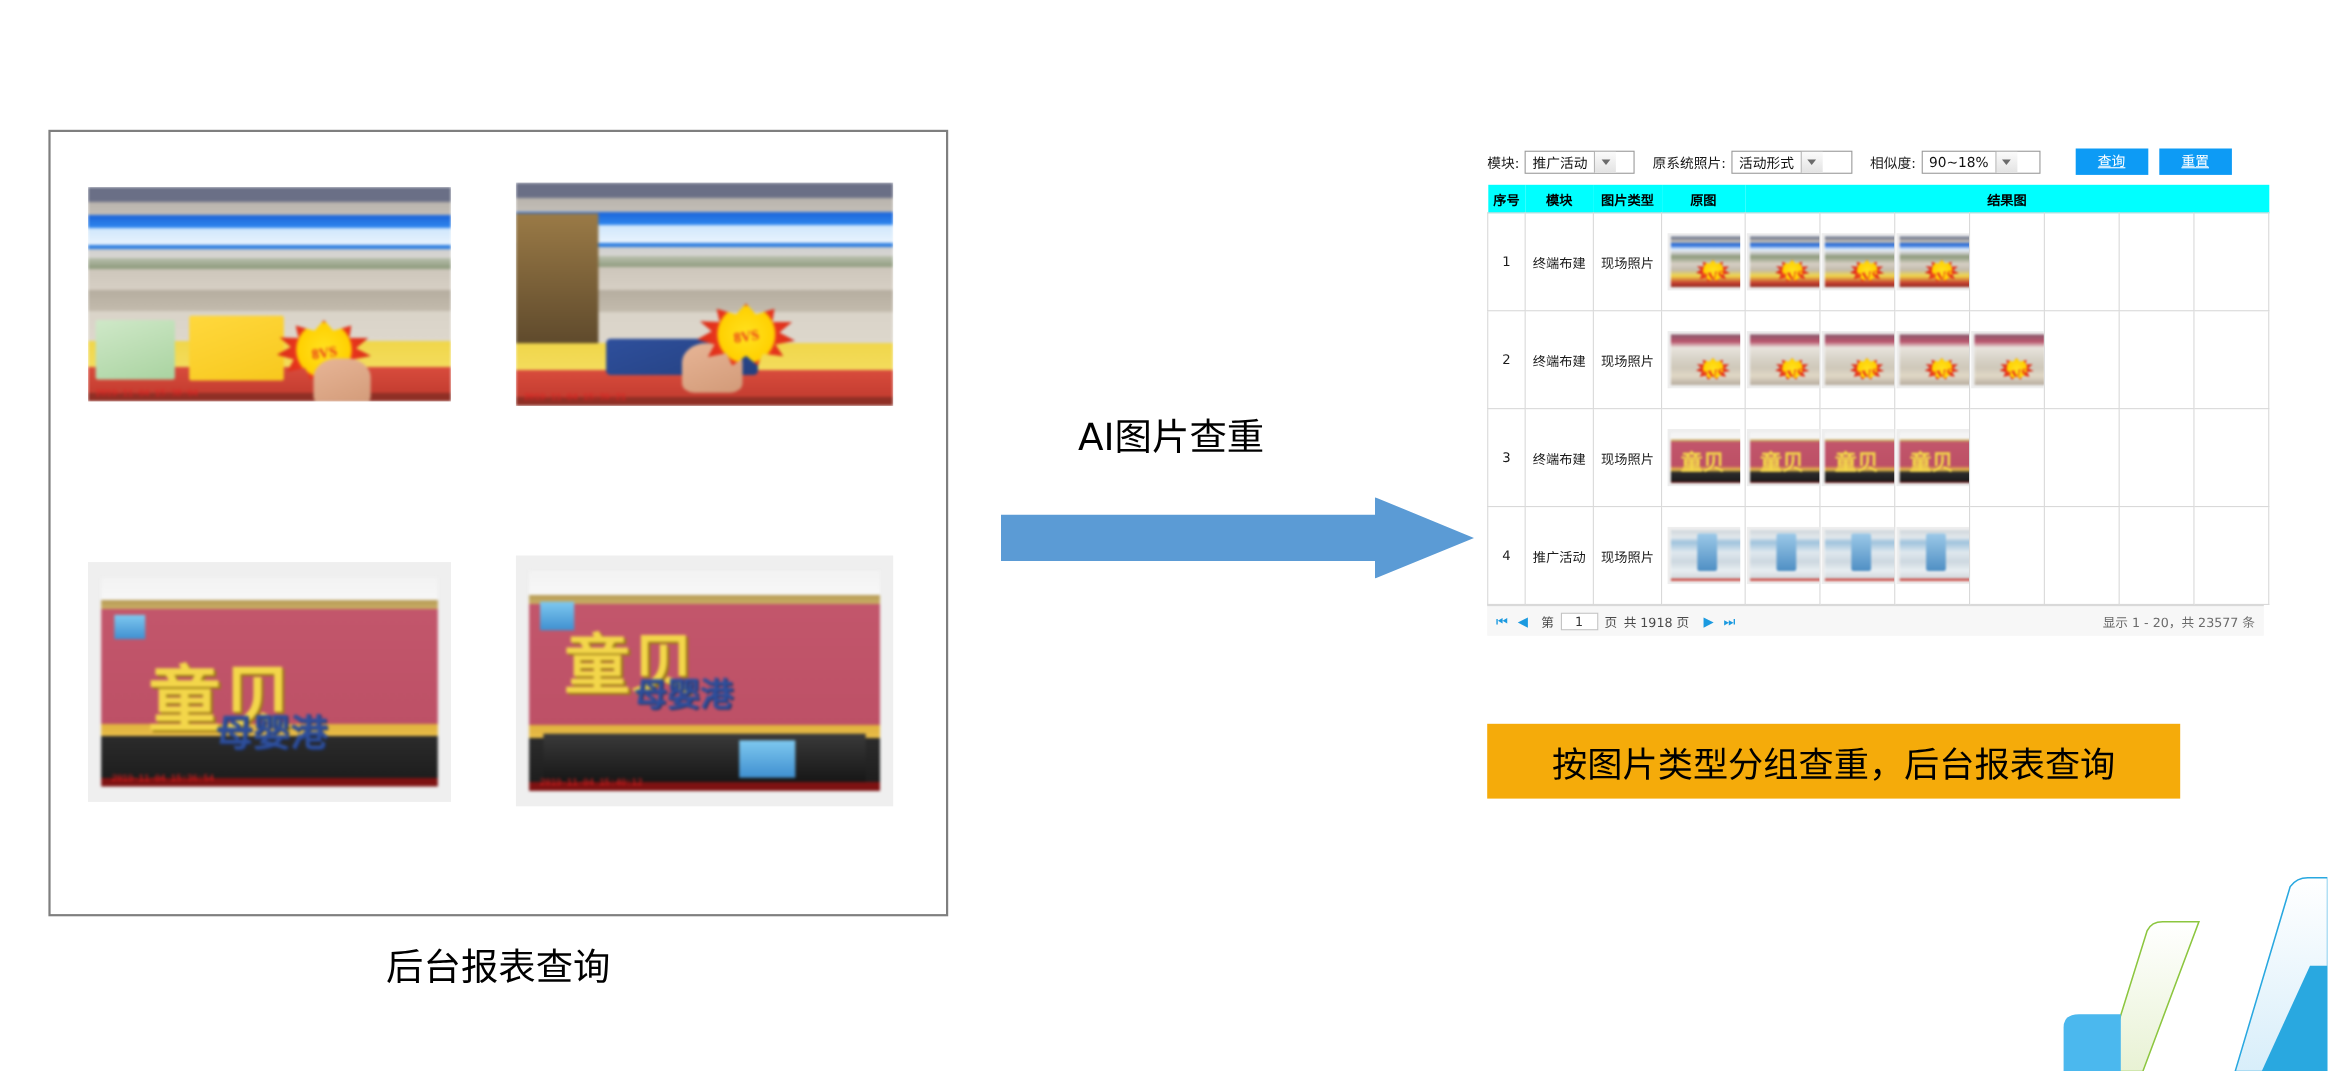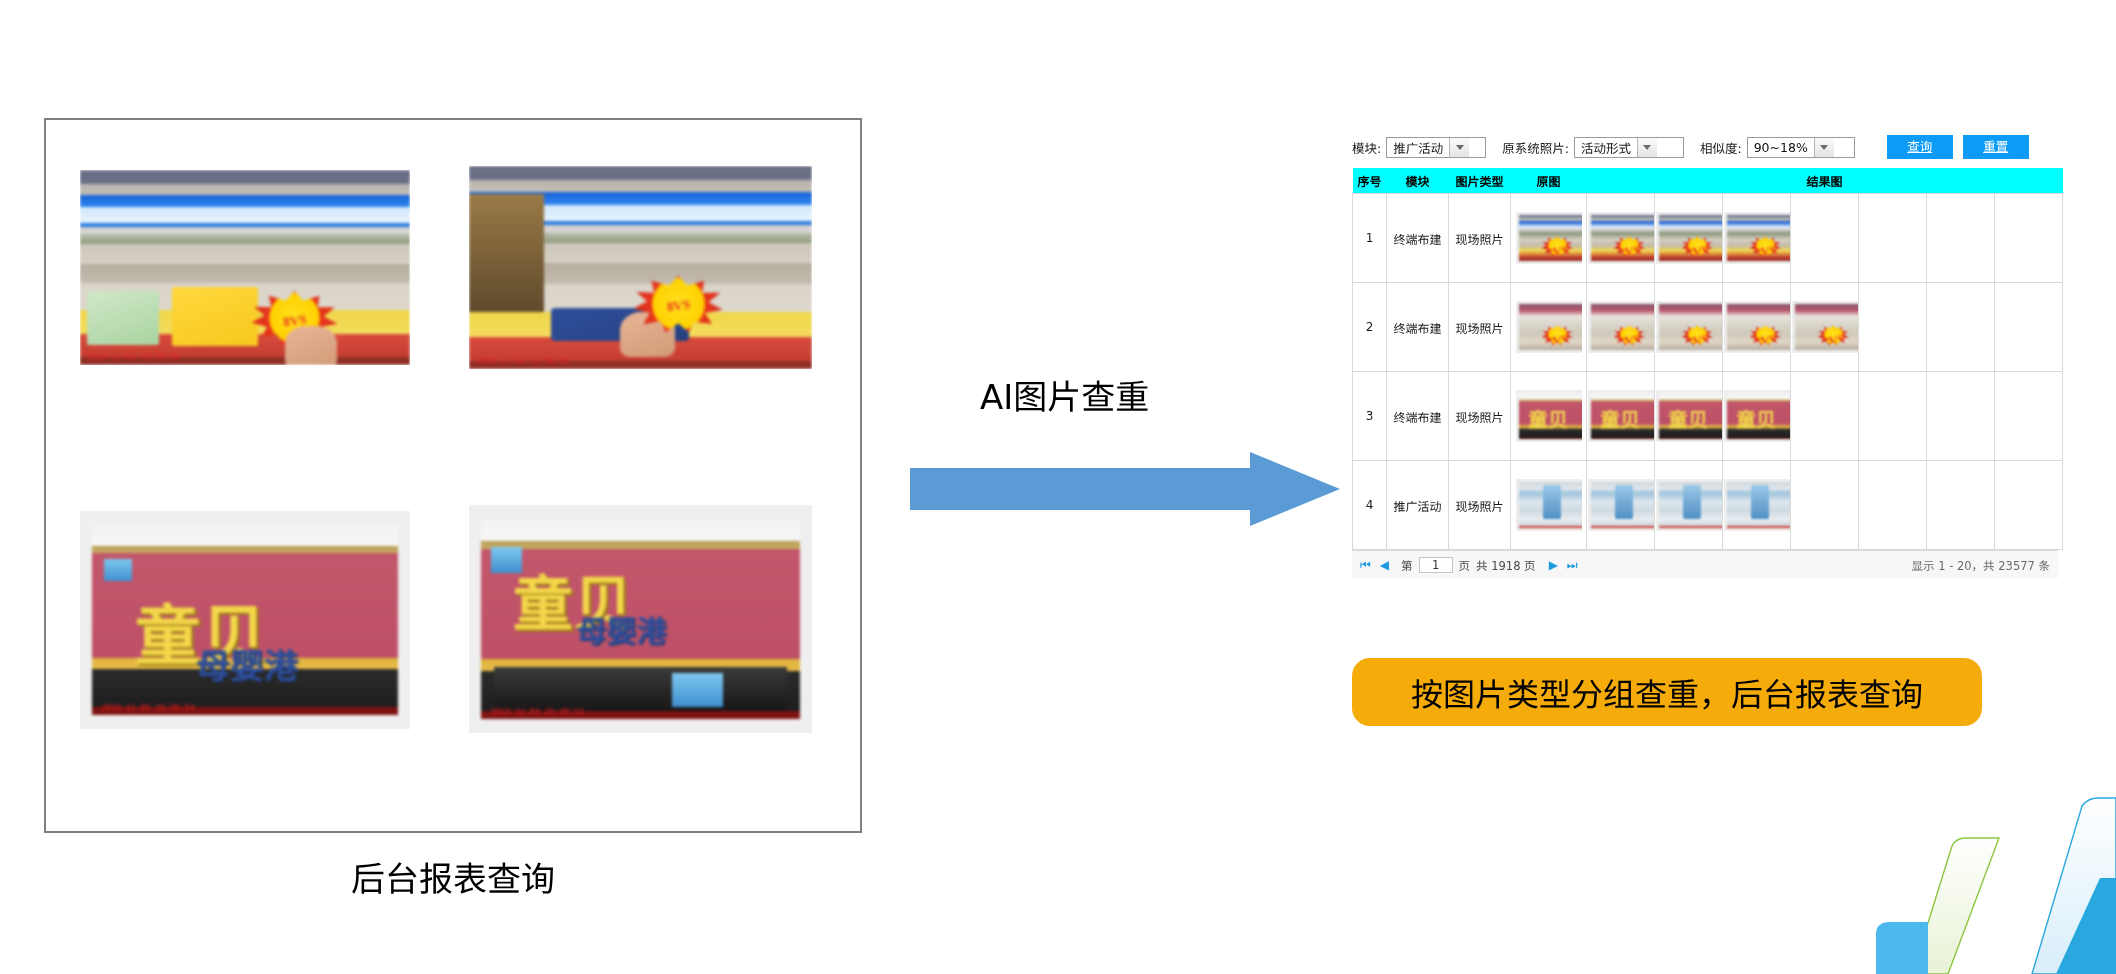--- a/index.html
+++ b/index.html
@@ -413,21 +413,20 @@
     width: 630px;
     height: 68px;
     background: #f5ab0a;
     display: flex;
     align-items: center;
     justify-content: center;
     font-size: 32px;
     font-family: "DejaVu Sans", sans-serif;
     color: #000000;
     white-space: nowrap;
-    border-radius: 18px;
   }
 
   
   #corner-decoration {
     position: absolute;
     right: 0;
     bottom: 0;
     width: 260px;
     height: 200px;
     pointer-events: none;

